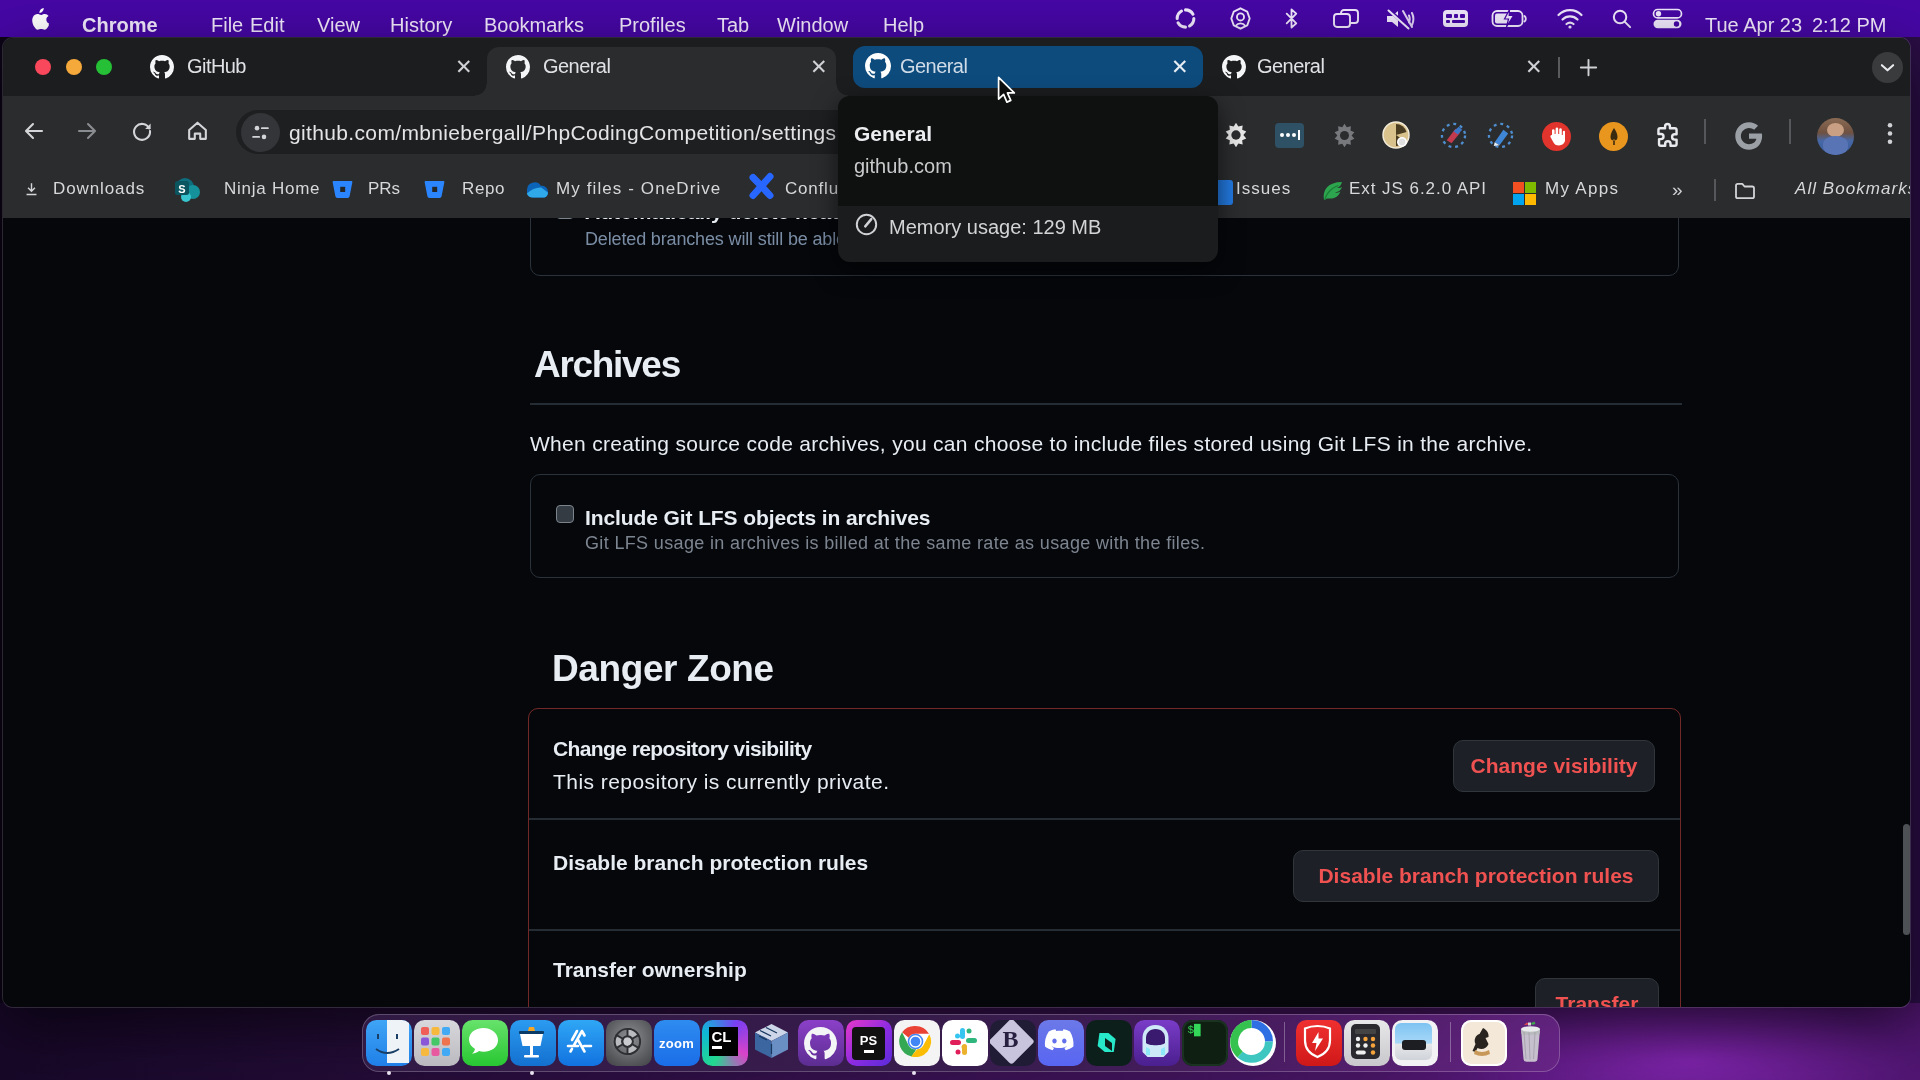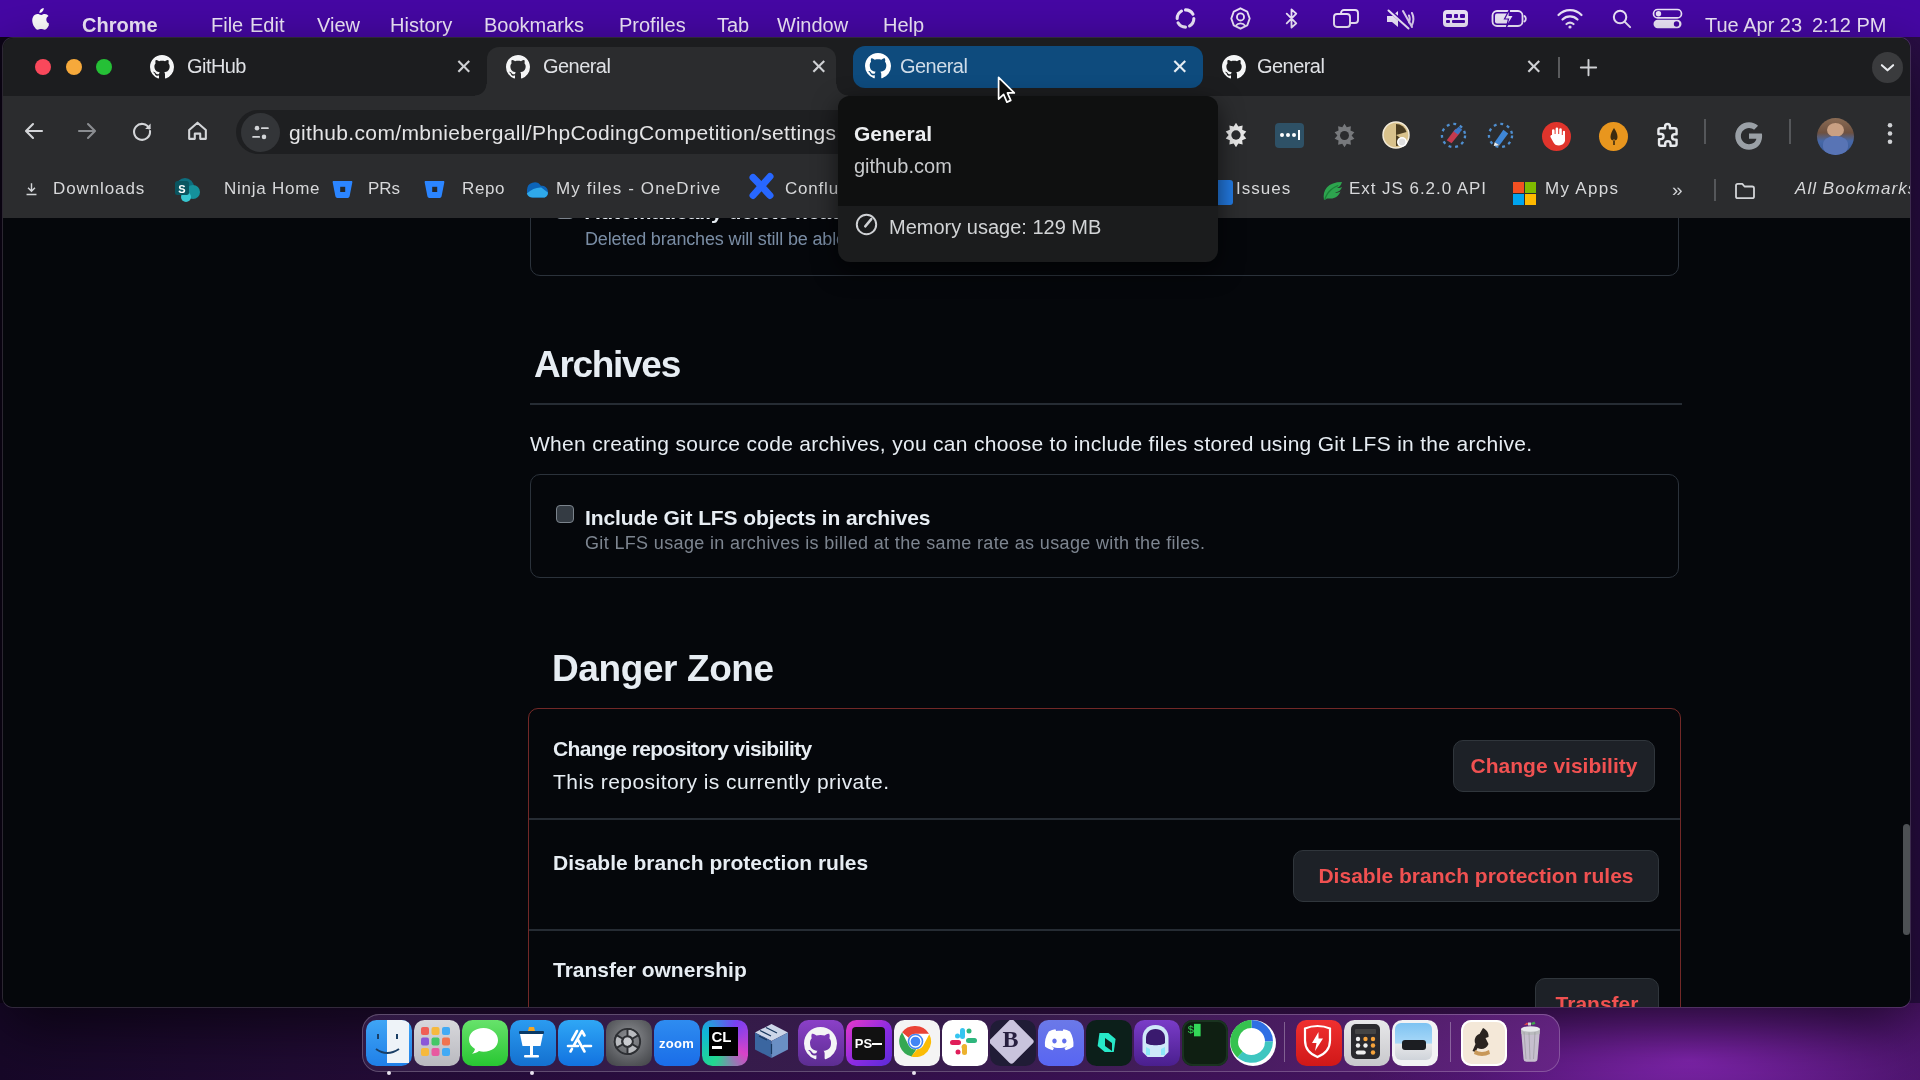--- a/index.html
+++ b/index.html
@@ -475,21 +475,21 @@
       </svg>
   </div>
 
   <div class="dicon" style="left:435.5px; background:linear-gradient(180deg,#8b40c8,#5c2d91); display:flex; align-items:center; justify-content:center;">
     <svg width="33" height="33" viewBox="0 0 16 16">
         <path fill="#f4f5f6" d="M8 0c4.42 0 8 3.58 8 8a8.013 8.013 0 0 1-5.45 7.59c-.4.08-.55-.17-.55-.38 0-.27.01-1.13.01-2.2 0-.75-.25-1.23-.54-1.48 1.78-.2 3.65-.88 3.65-3.95 0-.88-.31-1.59-.82-2.15.08-.2.36-1.02-.08-2.12 0 0-.67-.22-2.2.82-.64-.18-1.32-.27-2-.27-.68 0-1.36.09-2 .27-1.53-1.03-2.2-.82-2.2-.82-.44 1.1-.16 1.92-.08 2.12-.51.56-.82 1.27-.82 2.15 0 3.06 1.86 3.75 3.64 3.95-.23.2-.44.55-.51 1.07-.46.21-1.61.55-2.33-.66-.15-.24-.6-.83-1.23-.82-.67.01-.27.38.01.53.34.19.73.9.82 1.13.16.45.68 1.31 2.69.94 0 .67.01 1.3.01 1.49 0 .21-.15.45-.55.38A7.995 7.995 0 0 1 0 8c0-4.42 3.58-8 8-8Z"></path>
       </svg>
   </div>
 
   <div class="dicon" style="left:483.5px; background:linear-gradient(135deg,#e838c8 0%, #8a2be2 55%, #5a2bd8 100%); display:flex; align-items:center; justify-content:center;">
-    <div style="width:33px; height:33px; background:#111; border-radius:4px; display:flex; align-items:center; justify-content:center; flex-direction:row;">
+    <div style="width:33px; height:33px; background:#111; border-radius:4px; display:flex; align-items:center; justify-content:center; flex-direction:column;">
       <span style="color:#fff; font-size:13px; font-weight:bold;">PS</span>
       <div style="width:10px; height:2.5px; background:#fff; margin-top:2px;"></div>
     </div>
   </div>
 
   <div class="dicon" style="left:531.5px; background:#f4f4f4;">
     <svg class="abs" style="left:4px; top:4px;" width="35" height="35" viewBox="0 0 36 36">
         <circle cx="18" cy="18" r="16" fill="#fff"></circle>
         <path fill="#ea4335" d="M18 2 a16 16 0 0 1 13.9 8 H18 a8 8 0 0 0 -7 4.2 L4.2 8.5 A16 16 0 0 1 18 2z"></path>
         <path fill="#4285f4" d="M18 10 a8 8 0 1 1 0 16 8 8 0 0 1 0 -16z"></path>

